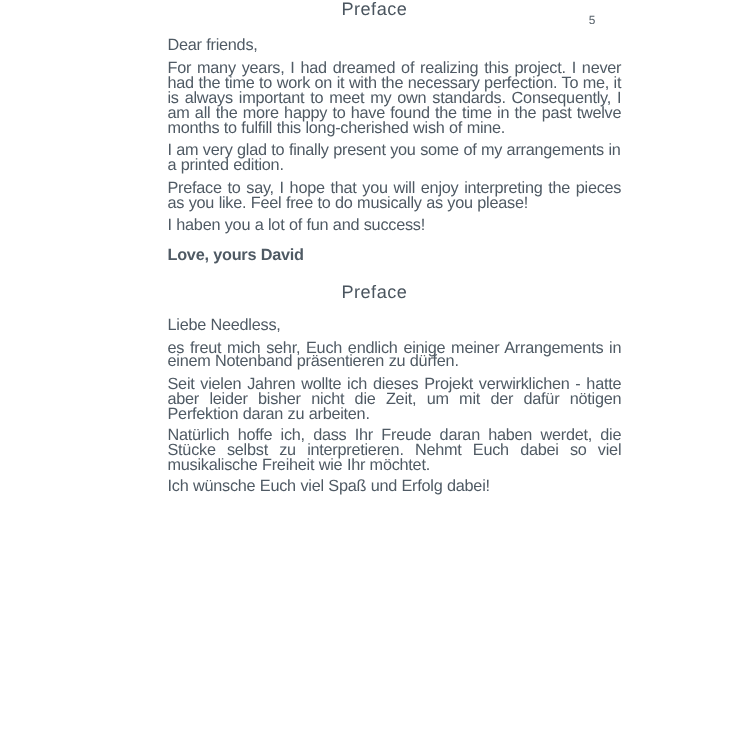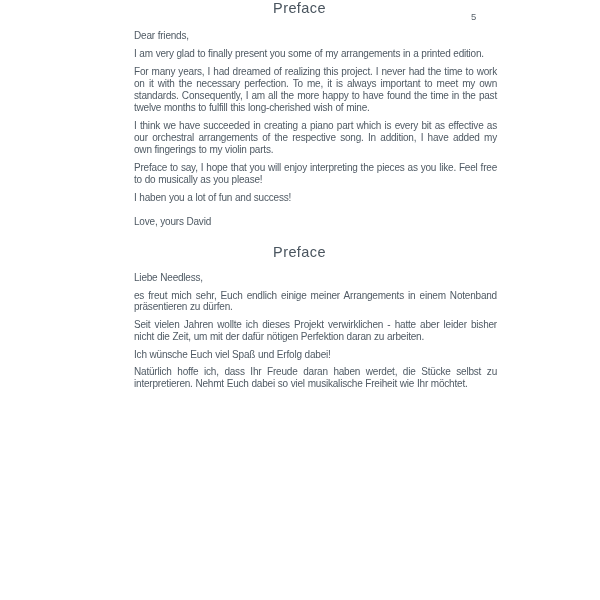--- a/index.html
+++ b/index.html
@@ -39,59 +39,58 @@
     color: #4a555f;
     text-align: center;
     position: relative;
     left: -16px;
     margin: 0;
   }
   .title-preface { }
   .title-vorwort { margin-top: 16px; }
   .letter p {
     margin: 0;
-    font-size: 10px;
+    font-size: 13px;
     letter-spacing: -0.2px;
     word-spacing: 0.2px;
     text-align: justify;
   }
   .letter-en p { line-height: 12px; }
   .letter-de p { line-height: 11.7px; }
   .salutation { margin-top: 13px !important; text-align: left !important; }
   .salutation-de { margin-top: 11px !important; }
   .para { margin-top: 6px !important; }
   .para-tight { margin-top: 0 !important; }
   .single { text-align: left !important; }
-  .closing { margin-top: 12px !important; text-align: left !important; }
+  .closing { margin-top: 12px !important; text-align: left !important; font-weight: bold; }
 </style>
 </head>
 <body>
 
 <div class="sheet">
 
   <div class="page-number">5</div>
 
   <div class="content">
 
     <h1 class="section-title title-preface">Preface</h1>
 
     <div class="letter letter-en">
       <p class="salutation">Dear friends,</p>
+      <p class="para">For many years, I had dreamed of realizing this project. I never had the time to work on it with the necessary perfection. To me, it is always important to meet my own standards. Consequently, I am all the more happy to have found the time in the past twelve months to fulfill this long-cherished wish of mine.</p>
       <p class="para single">I am very glad to finally present you some of my arrangements in a printed edition.</p>
-      <p class="para">For many years, I had dreamed of realizing this project. I never had the time to work on it with the necessary perfection. To me, it is always important to meet my own standards. Consequently, I am all the more happy to have found the time in the past twelve months to fulfill this long-cherished wish of mine.</p>
-      <p class="para">I think we have succeeded in creating a piano part which is every bit as effective as our orchestral arrangements of the respective song. In addition, I have added my own fingerings to my violin parts.</p>
       <p class="para">Preface to say, I hope that you will enjoy interpreting the pieces as you like. Feel free to do musically as you please!</p>
       <p class="para single">I haben you a lot of fun and success!</p>
       <p class="closing">Love, yours David</p>
     </div>
 
     <h1 class="section-title title-vorwort">Preface</h1>
 
     <div class="letter letter-de">
       <p class="salutation salutation-de">Liebe Needless,</p>
       <p class="para">es freut mich sehr, Euch endlich einige meiner Arrangements in einem Notenband präsentieren zu dürfen.</p>
       <p class="para">Seit vielen Jahren wollte ich dieses Projekt verwirklichen - hatte aber leider bisher nicht die Zeit, um mit der dafür nötigen Perfektion daran zu arbeiten.</p>
+      <p class="para">Natürlich hoffe ich, dass Ihr Freude daran haben werdet, die Stücke selbst zu interpretieren. Nehmt Euch dabei so viel musikalische Freiheit wie Ihr möchtet.</p>
       <p class="para single">Ich wünsche Euch viel Spaß und Erfolg dabei!</p>
-      <p class="para">Natürlich hoffe ich, dass Ihr Freude daran haben werdet, die Stücke selbst zu interpretieren. Nehmt Euch dabei so viel musikalische Freiheit wie Ihr möchtet.</p>
     </div>
 
   </div>
 </div>
 
 </body></html>

